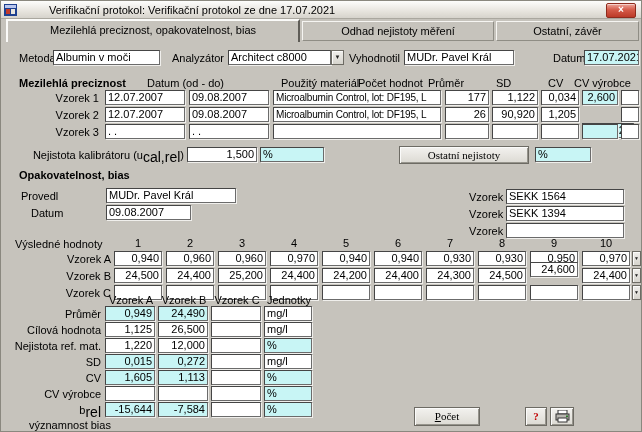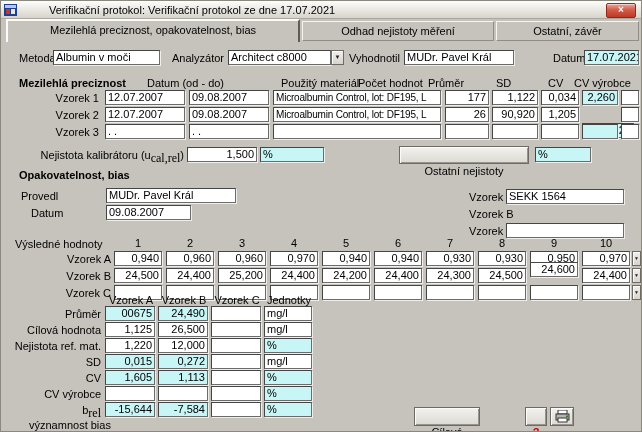--- a/index.html
+++ b/index.html
@@ -16,25 +16,25 @@
   .tab.t2{left:296px;top:2px;width:192px;height:20px;}
   .tab.t3{left:490px;top:2px;width:143px;height:20px;}
   .lbl{position:absolute;white-space:nowrap;}
   .b{font-weight:bold;}
   .r{text-align:right;}
   .ctr{text-align:center;}
   .fld{position:absolute;box-sizing:border-box;height:15px;background:#fff;border:1px solid #6b6b6b;border-top-color:#454545;border-left-color:#454545;box-shadow:1px 1px 0 rgba(250,250,248,.8);padding:0 2px;font-size:11px;line-height:13px;overflow:hidden;white-space:nowrap;}
   .num{text-align:right;}
   .hl{background:#c8f5f5;}
   .btn{position:absolute;box-sizing:border-box;background:linear-gradient(180deg,#f3f2ef,#dcdad3);border:1px solid #6d6b64;box-shadow:inset 1px 1px 0 #fbfbfa,inset -1px -1px 0 #96948c;text-align:center;cursor:pointer;font-size:11px;}
-  .btn .blab{display:block;padding-top:18px;}
+  .btn .blab{display:block;padding-top:2px;font-family:Liberation Serif, serif;}
   .ul-first::first-letter{text-decoration:underline;}
   .mini{position:absolute;box-sizing:border-box;width:13px;height:15px;background:linear-gradient(180deg,#f0efec,#d6d4cd);border:1px solid #6d6b64;box-shadow:inset 1px 1px 0 #fbfbfa;font-size:6px;line-height:13px;text-align:center;color:#222;cursor:pointer;}
   .spin{width:9px;height:15px;font-size:5px;}
-  sub{font-size:12px;font-family:Liberation Serif, serif;}
+  sub{font-size:14px;}
   .help{color:#c00000;font-weight:bold;}
   .c-mat{font-size:10px;letter-spacing:-0.2px;}
 </style>
 </head>
 <body>
 
 <div class="win">
 
   <div class="titlebar">
     <svg class="appicon" viewBox="0 0 13 12">
@@ -72,21 +72,21 @@
   <span class="lbl" style="left:547px;top:76px">CV</span>
   <span class="lbl" style="left:573px;top:76px">CV výrobce</span>
 
   <span class="lbl r" style="left:30px;top:91px;width:68px">Vzorek 1</span>
   <div class="fld" style="left:104px;top:89px;width:80px">12.07.2007</div>
   <div class="fld" style="left:188px;top:89px;width:80px">09.08.2007</div>
   <div class="fld c-mat" style="left:272px;top:89px;width:168px">Microalbumin Control, lot: DF195, L</div>
   <div class="fld num" style="left:444px;top:89px;width:44px">177</div>
   <div class="fld num" style="left:491px;top:89px;width:46px">1,122</div>
   <div class="fld num" style="left:540px;top:89px;width:38px">0,034</div>
-  <div class="fld num hl" style="left:581px;top:89px;width:36px">2,260</div>
+  <div class="fld num hl" style="left:581px;top:89px;width:36px">2,600</div>
   <div class="fld num" style="left:620px;top:89px;width:18px"></div>
 
   <span class="lbl r" style="left:30px;top:108px;width:68px">Vzorek 2</span>
   <div class="fld" style="left:104px;top:106px;width:80px">12.07.2007</div>
   <div class="fld" style="left:188px;top:106px;width:80px">09.08.2007</div>
   <div class="fld c-mat" style="left:272px;top:106px;width:168px">Microalbumin Control, lot: DF195, L</div>
   <div class="fld num" style="left:444px;top:106px;width:44px">26</div>
   <div class="fld num" style="left:491px;top:106px;width:46px">90,920</div>
   <div class="fld num" style="left:540px;top:106px;width:38px">1,205</div>
   <div class="fld num hl" style="left:581px;top:122px;width:52px">1,325</div>
@@ -111,20 +111,21 @@
   <div class="fld hl" style="left:534px;top:146px;width:56px">%</div>
 
   <span class="lbl b" style="left:18px;top:168px">Opakovatelnost, bias</span>
   <span class="lbl" style="left:20px;top:189px">Provedl</span>
   <div class="fld" style="left:105px;top:187px;width:130px">MUDr. Pavel Král</div>
   <span class="lbl" style="left:30px;top:206px">Datum</span>
   <div class="fld" style="left:105px;top:204px;width:85px">09.08.2007</div>
   <span class="lbl" style="left:468px;top:190px">Vzorek A</span>
   <div class="fld" style="left:505px;top:188px;width:118px">SEKK 1564</div>
   <span class="lbl" style="left:468px;top:207px">Vzorek B</span>
+  <div class="fld" style="left:505px;top:205px;width:118px">SEKK 1394</div>
   <span class="lbl" style="left:468px;top:224px">Vzorek C</span>
   <div class="fld" style="left:505px;top:222px;width:118px"></div>
 
   <span class="lbl" style="left:14px;top:237px">Výsledné hodnoty</span>
   <span class="lbl ctr" style="left:113px;top:236px;width:48px">1</span>
   <span class="lbl ctr" style="left:165px;top:236px;width:48px">2</span>
   <span class="lbl ctr" style="left:217px;top:236px;width:48px">3</span>
   <span class="lbl ctr" style="left:269px;top:236px;width:48px">4</span>
   <span class="lbl ctr" style="left:321px;top:236px;width:48px">5</span>
   <span class="lbl ctr" style="left:373px;top:236px;width:48px">6</span>
@@ -171,21 +172,21 @@
   <div class="fld num" style="left:529px;top:284px;width:48px"></div>
   <div class="fld num" style="left:581px;top:284px;width:48px"></div>
   <div class="mini spin" style="left:631px;top:284px"><span>▼</span></div>
 
   <span class="lbl ctr" style="left:104px;top:293px;width:52px">Vzorek A</span>
   <span class="lbl ctr" style="left:157px;top:293px;width:52px">Vzorek B</span>
   <span class="lbl ctr" style="left:210px;top:293px;width:52px">Vzorek C</span>
   <span class="lbl ctr" style="left:263px;top:293px;width:50px">Jednotky</span>
 
   <span class="lbl r" style="left:0px;top:307px;width:100px">Průměr</span>
-  <div class="fld num hl" style="left:104px;top:305px;width:50px">00675</div>
+  <div class="fld num hl" style="left:104px;top:305px;width:50px">0,949</div>
   <div class="fld num hl" style="left:157px;top:305px;width:50px">24,490</div>
   <div class="fld num" style="left:210px;top:305px;width:50px"></div>
   <div class="fld" style="left:263px;top:305px;width:48px">mg/l</div>
 
   <span class="lbl r" style="left:0px;top:323px;width:100px">Cílová hodnota</span>
   <div class="fld num" style="left:104px;top:321px;width:50px">1,125</div>
   <div class="fld num" style="left:157px;top:321px;width:50px">26,500</div>
   <div class="fld num" style="left:210px;top:321px;width:50px"></div>
   <div class="fld" style="left:263px;top:321px;width:48px">mg/l</div>
 
@@ -215,21 +216,21 @@
 
   <span class="lbl r" style="left:0px;top:403px;width:100px"><span>b</span><sub>rel</sub></span>
   <div class="fld num hl" style="left:104px;top:401px;width:50px">-15,644</div>
   <div class="fld num hl" style="left:157px;top:401px;width:50px">-7,584</div>
   <div class="fld num" style="left:210px;top:401px;width:50px"></div>
   <div class="fld hl" style="left:263px;top:401px;width:48px">%</div>
 
   <span class="lbl" style="left:28px;top:418px">významnost bias</span>
 
   <div class="btn" style="left:413px;top:406px;width:66px;height:19px">
-      <span class="blab ul-first">Cílová</span>
+      <span class="blab ul-first">Počet</span>
     </div>
   <div class="btn" style="left:524px;top:406px;width:22px;height:19px">
       <span class="blab help">?</span>
     </div>
   <div class="btn" style="left:549px;top:406px;width:24px;height:19px">
     <svg width="15" height="13" viewBox="0 0 15 13" style="margin-top:2px">
       <rect x="3" y="0" width="9" height="4" fill="#fff" stroke="#333" stroke-width="1"></rect>
       <rect x="1" y="4" width="13" height="6" fill="#b8b6b0" stroke="#333" stroke-width="1"></rect>
       <rect x="3" y="8" width="9" height="4" fill="#fff" stroke="#333" stroke-width="1"></rect>
       <rect x="11" y="5.5" width="2" height="1.5" fill="#2a7d2a"></rect>

